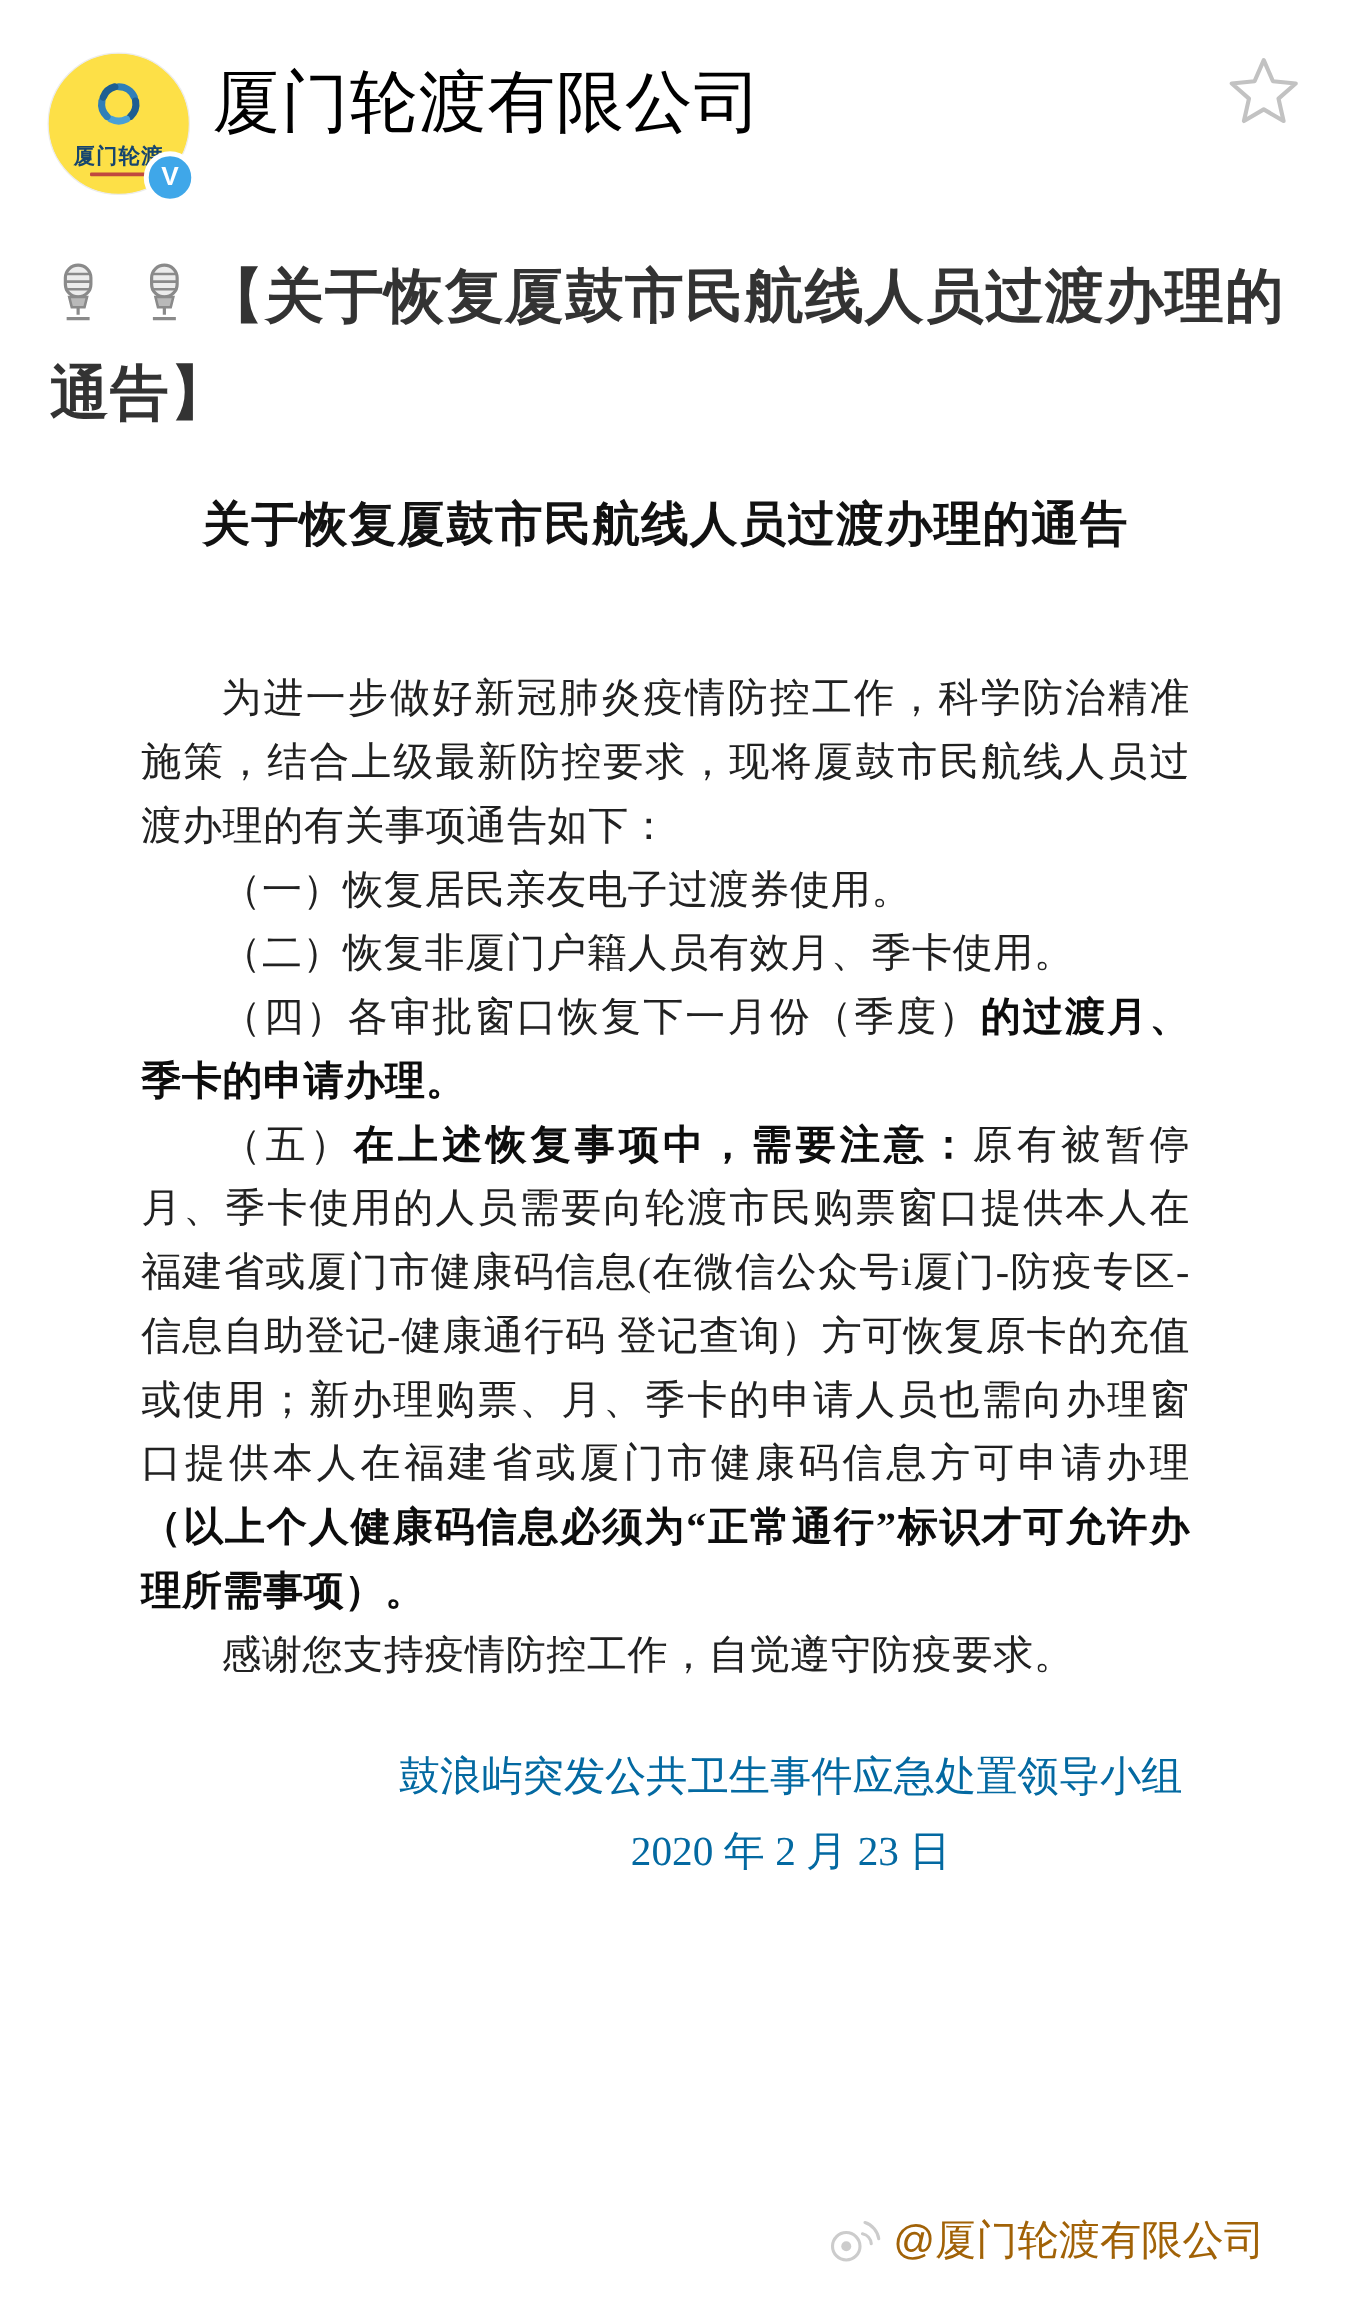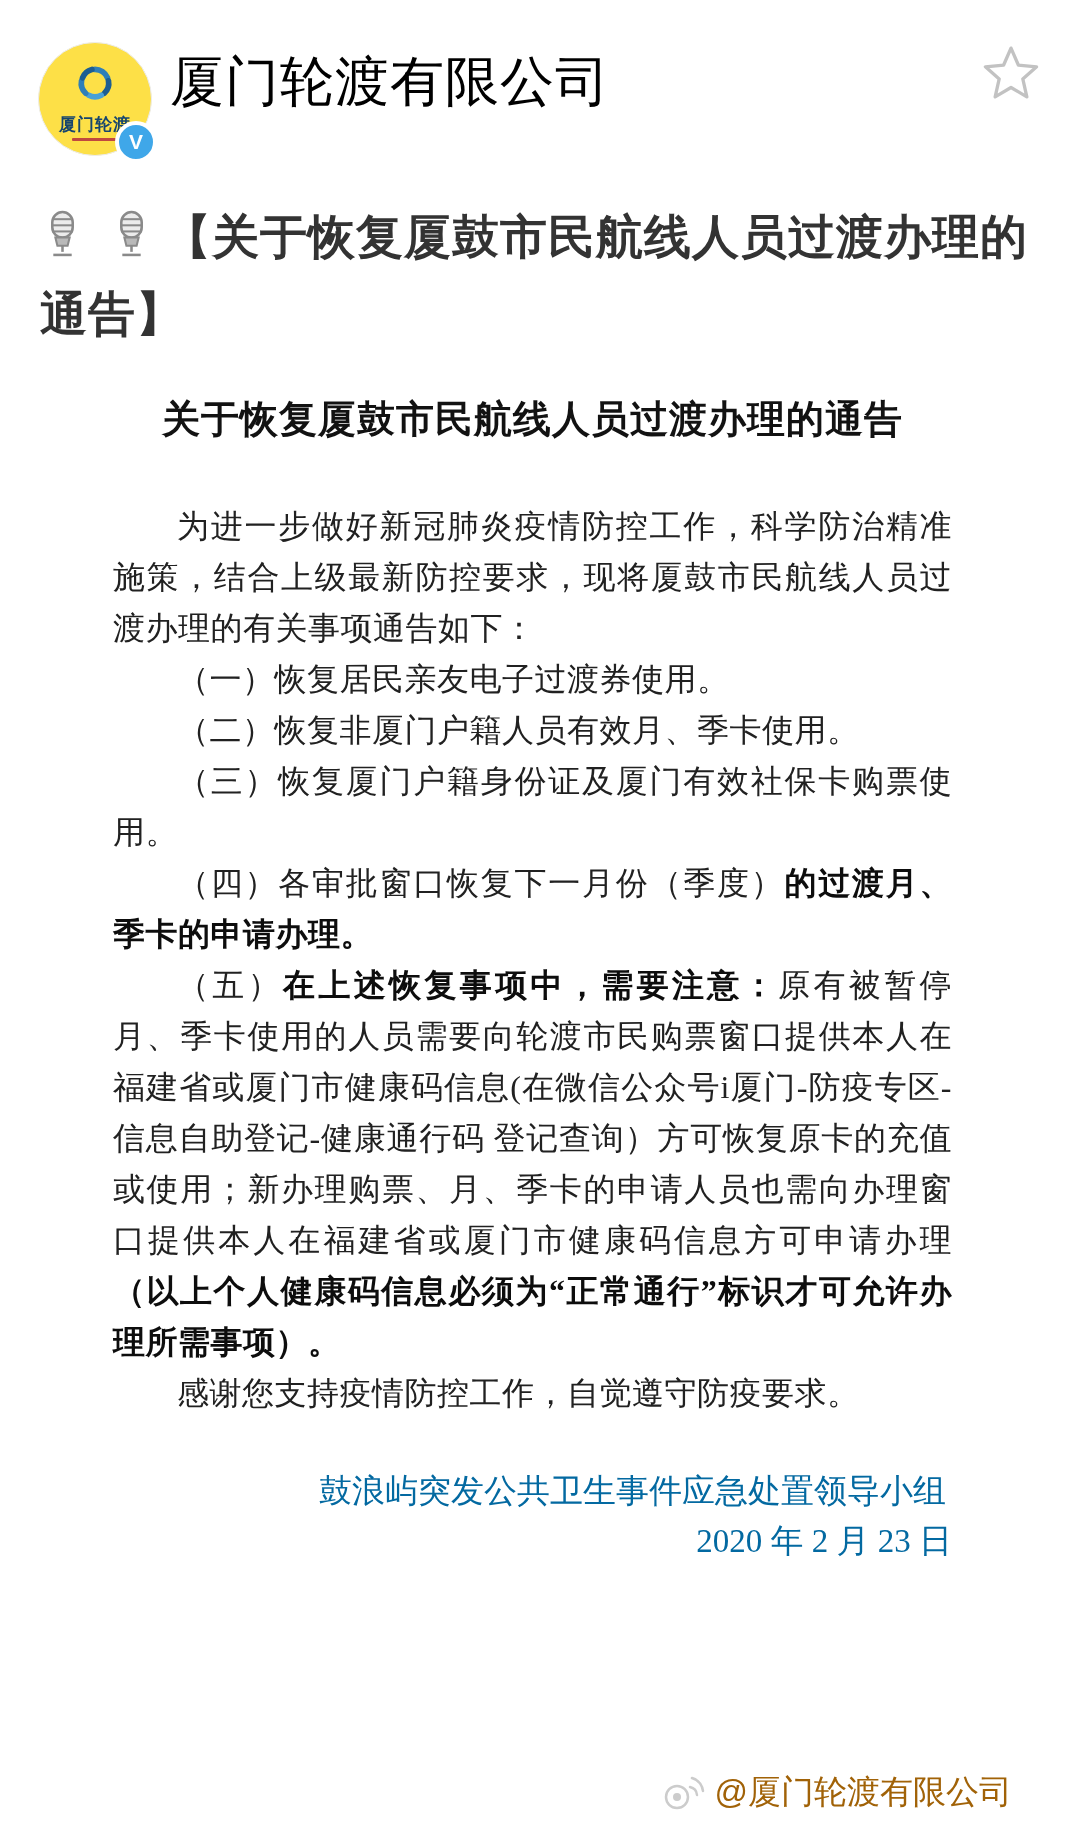--- a/index.html
+++ b/index.html
@@ -45,30 +45,30 @@
   .mic { display:inline-block; width:45px; height:49px; margin-right:10px; vertical-align:-6px; }
 
   
   .doc {
     margin-top:42px; padding:0 128px 0 113px;
     font-family:"Liberation Serif", serif;
     color:#212121; cursor:zoom-in;
   }
   .doc-title {
     text-align:center; font-size:38px; font-weight:bold; color:#121212;
-    margin-bottom:56px; letter-spacing:1px;
+    margin-bottom:88px; letter-spacing:1px;
   }
   .doc-p {
     font-size:32px; line-height:51px;
     text-align:justify; text-indent:64px;
     letter-spacing:0.5px;
   }
   .doc-p .b { font-weight:bold; color:#0d0d0d; }
   .sig-block { margin-top:50px; padding-left:200px; text-align:center; font-size:33px; color:#0369a1; }
-  .sig-date { margin-top:5px;text-align:right; }
+  .sig-date { margin-top:15px; }
 
   
   .watermark {
     position:absolute; right:68px; bottom:30px;
     display:flex; align-items:center; gap:10px;
     color:#a16207; font-size:33px;
   }
 </style>
 </head>
 <body>
@@ -120,21 +120,20 @@
       <line x1="13" y1="44" x2="31" y2="44" stroke="#8a8a8a" stroke-width="2.5"></line>
     </svg><span>【关于恢复厦鼓市民航线人员过渡办理的通告】</span>
   </div>
 
   <div class="doc">
     <div class="doc-title">关于恢复厦鼓市民航线人员过渡办理的通告</div>
 
     <p class="doc-p"><span>为进一步做好新冠肺炎疫情防控工作，科学防治精准施策，结合上级最新防控要求，现将厦鼓市民航线人员过渡办理的有关事项通告如下：</span></p>
     <p class="doc-p"><span>（一）恢复居民亲友电子过渡券使用。</span></p>
     <p class="doc-p"><span>（二）恢复非厦门户籍人员有效月、季卡使用。</span></p>
-    <p class="doc-p"><span>（三）恢复厦门户籍身份证及厦门有效社保卡购票使用。</span></p>
     <p class="doc-p"><span>（四）各审批窗口恢复下一月份（季度）</span><span class="b">的过渡月、季卡的申请办理。</span></p>
     <p class="doc-p"><span>（五）</span><span class="b">在上述恢复事项中，需要注意：</span><span>原有被暂停月、季卡使用的人员需要向轮渡市民购票窗口提供本人在福建省或厦门市健康码信息(在微信公众号i厦门-防疫专区-信息自助登记-健康通行码 登记查询）方可恢复原卡的充值或使用；新办理购票、月、季卡的申请人员也需向办理窗口提供本人在福建省或厦门市健康码信息方可申请办理</span><span class="b">（以上个人健康码信息必须为“正常通行”标识才可允许办理所需事项）。</span></p>
     <p class="doc-p"><span>感谢您支持疫情防控工作，自觉遵守防疫要求。</span></p>
 
     <div class="sig-block">
       <div>鼓浪屿突发公共卫生事件应急处置领导小组</div>
       <div class="sig-date">2020 年 2 月 23 日</div>
     </div>
   </div>
 

